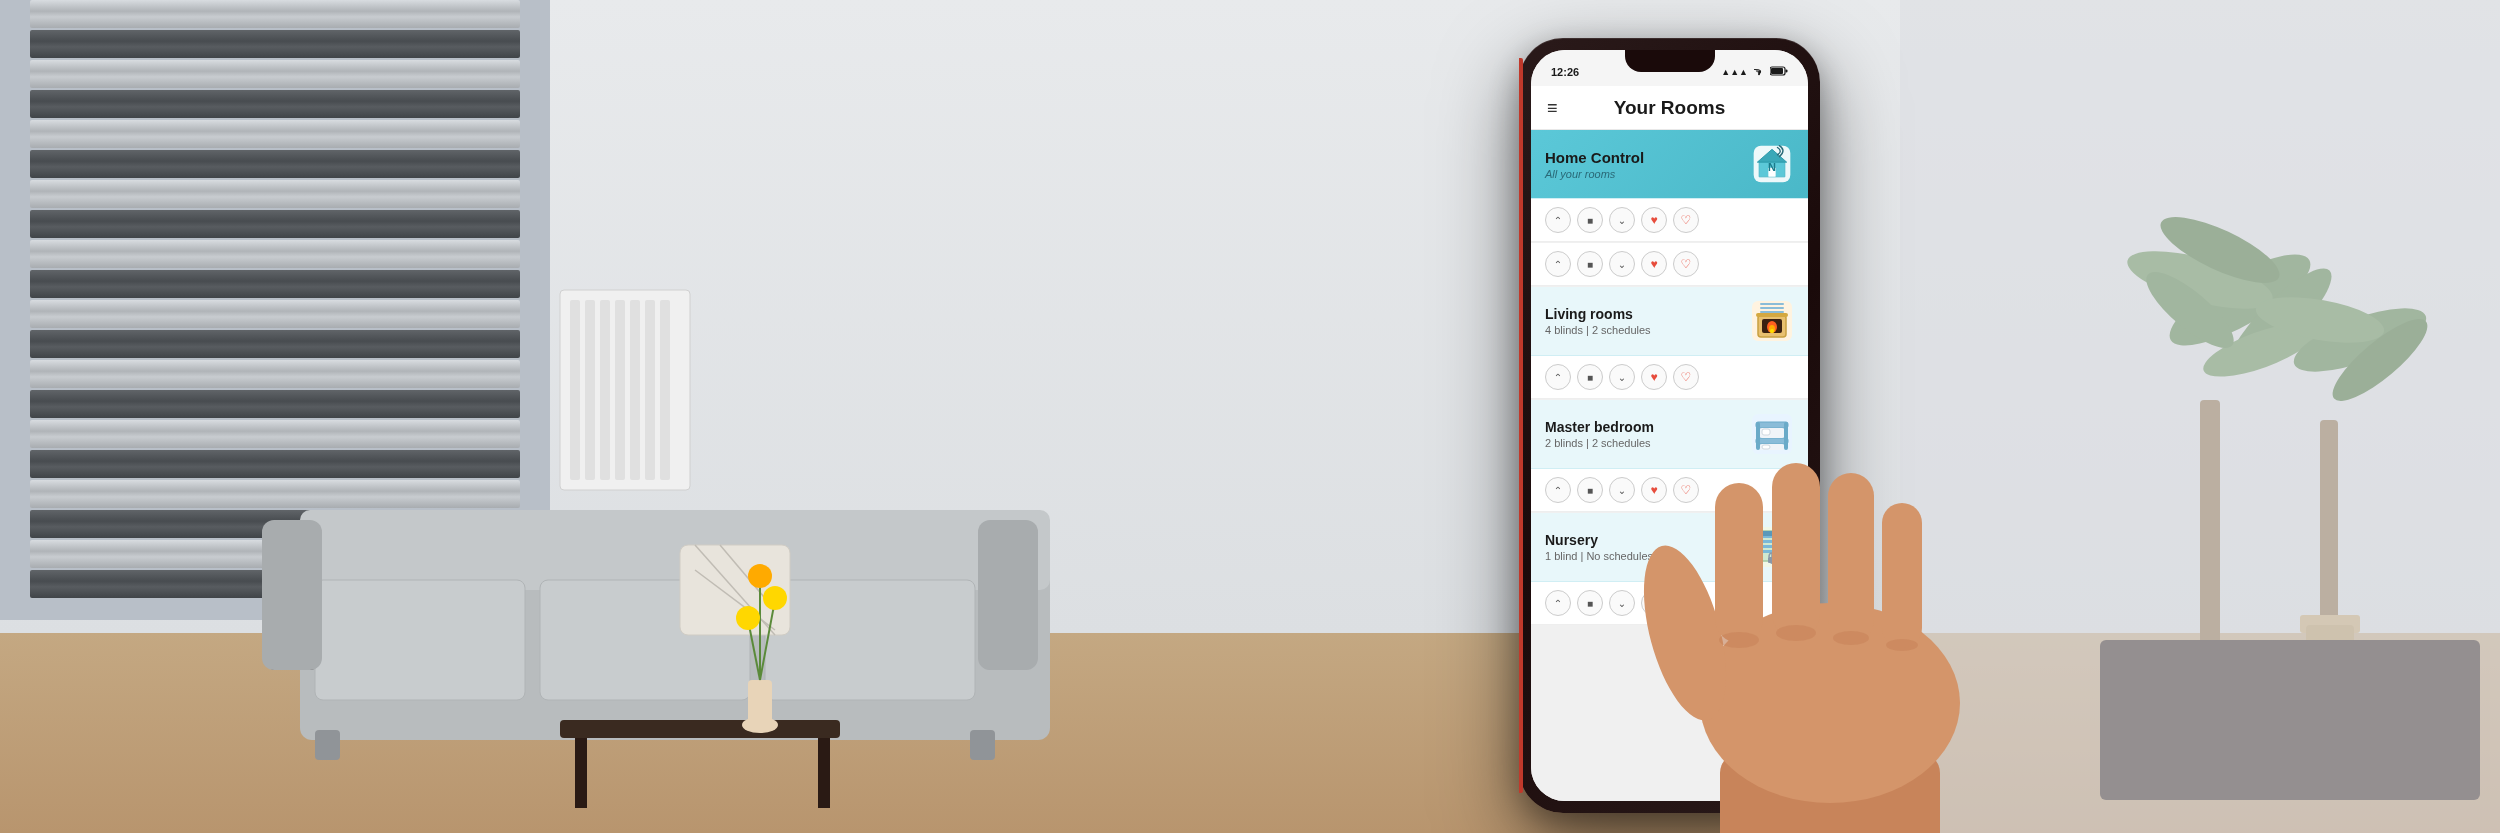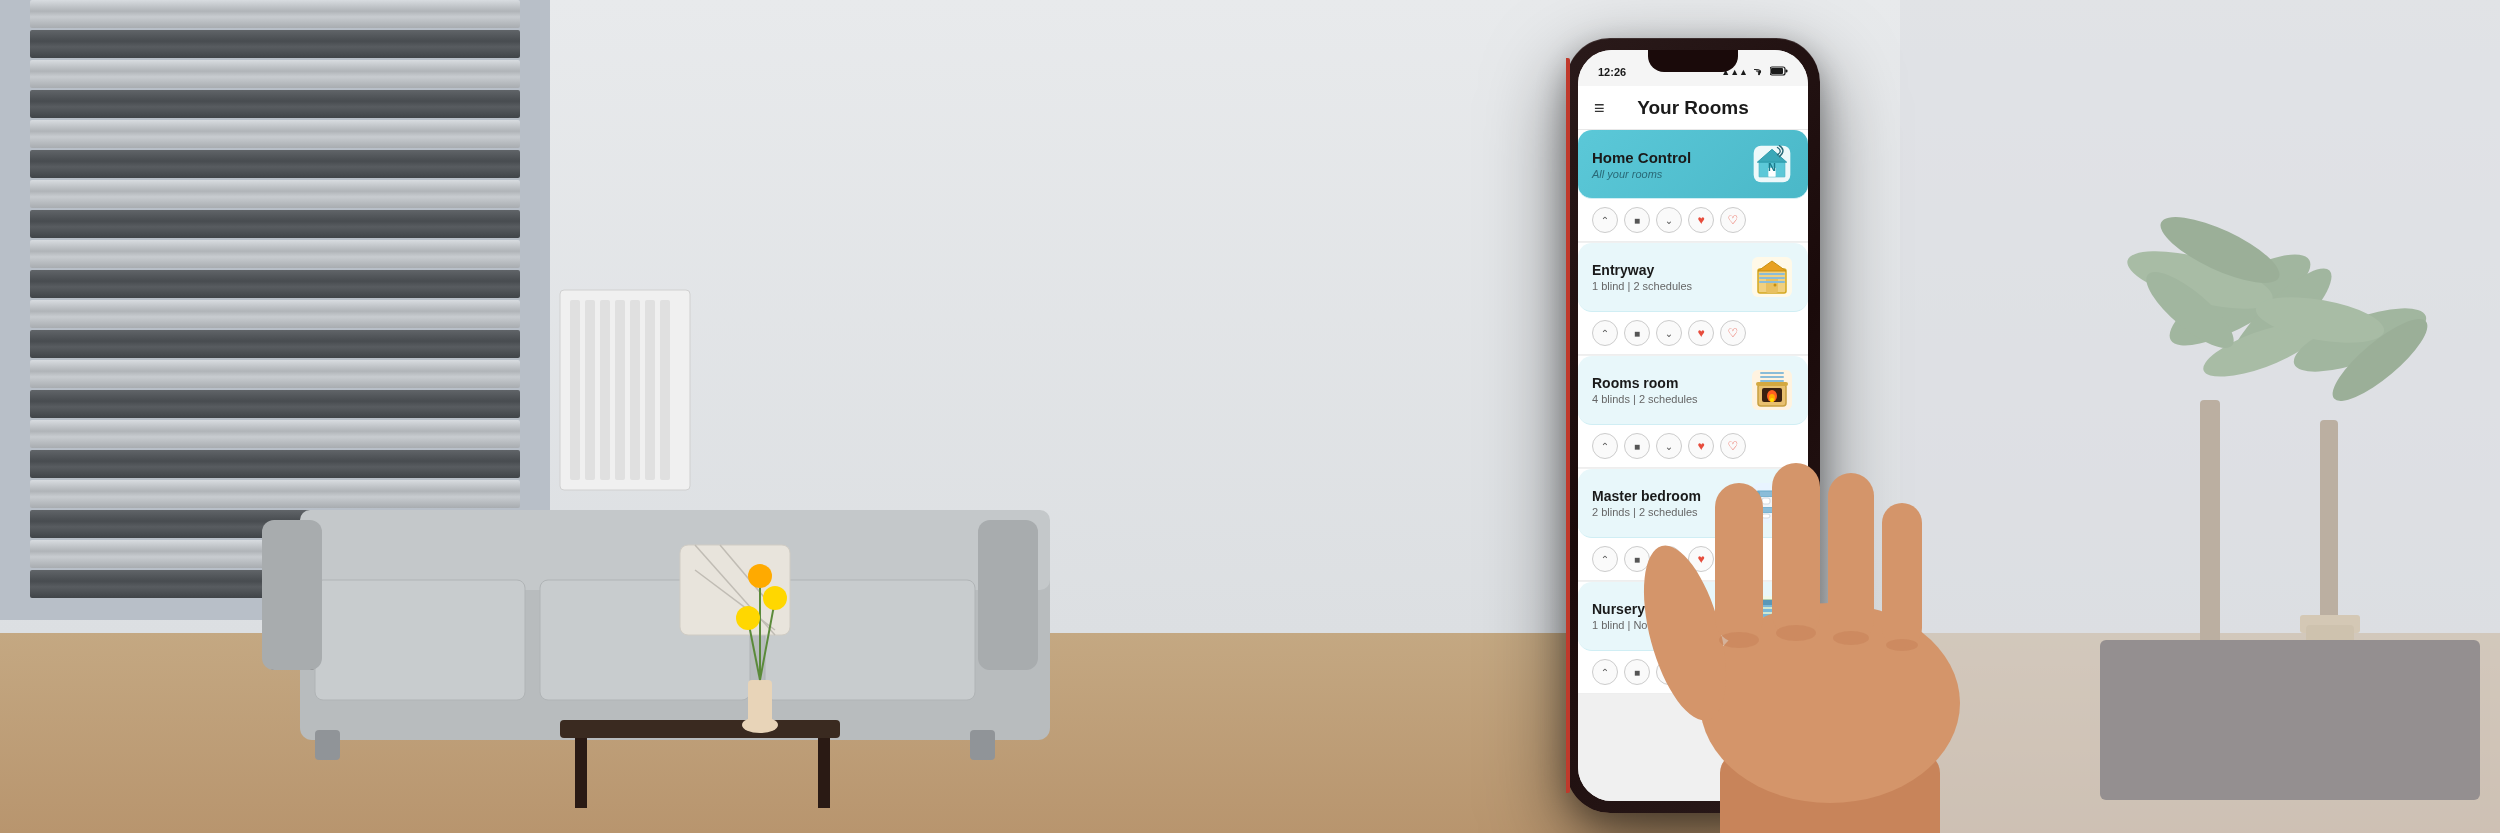--- a/index.html
+++ b/index.html
@@ -185,21 +185,20 @@
       background: #ffffff;
     }
 
     .room-card {
       display: flex;
       align-items: center;
       justify-content: space-between;
       padding: 12px 14px;
       background: #e8f7fa;
       border-bottom: 1px solid #d0eef4;
-      border-radius: 14px;
     }
 
     .room-info {
       flex: 1;
     }
 
     .room-name {
       font-size: 14px;
       font-weight: 700;
       color: #1a1a1a;
@@ -373,21 +372,21 @@
     <rect x="315" y="730" width="25" height="30" rx="4" fill="#909498"></rect>
     <rect x="970" y="730" width="25" height="30" rx="4" fill="#909498"></rect>
 
     <rect x="262" y="520" width="60" height="150" rx="12" fill="#a8acae"></rect>
     <rect x="978" y="520" width="60" height="150" rx="12" fill="#a8acae"></rect>
 
     <rect x="1900" y="0" width="600" height="833" fill="rgba(220,222,226,0.6)"></rect>
   </svg>
 </div>
 
-<div class="phone-wrapper" style="right:680px; top:38px; width:254px; height:775px; position:absolute; z-index:20;">
+<div class="phone-wrapper" style="right:680px; top:38px; width:301px; height:775px; position:absolute; z-index:20;">
   <div class="phone-outer">
     <div class="phone-screen">
 
       <div class="notch"></div>
 
       <div class="status-bar" style="padding-top:8px;">
         <span class="status-time">12:26</span>
         <div class="status-icons">
           <span style="font-size:9px;">▲▲▲</span>
           <span style="font-size:9px;">
@@ -441,53 +440,33 @@
           <div class="controls-row">
             <div class="ctrl-btn">⌃</div>
             <div class="ctrl-btn">■</div>
             <div class="ctrl-btn">⌄</div>
             <div class="ctrl-btn heart">♥</div>
             <div class="ctrl-btn heart-outline">♡</div>
           </div>
         </div>
 
         <div class="room-item">
-          <div class="room-card">
-            <div class="room-info">
-              <div class="room-name">Entryway</div>
-              <div class="room-detail">1 blind | 2 schedules</div>
-            </div>
-            <div class="room-icon">
-              <svg width="44" height="44" viewBox="0 0 44 44">
-
-                <rect x="2" y="2" width="40" height="40" rx="6" fill="#fff9e8"></rect>
-                <rect x="8" y="14" width="28" height="24" rx="2" fill="#f0d080" stroke="#d4a820" stroke-width="1.5"></rect>
-                <polygon points="22,6 36,16 8,16" fill="#e8a020" stroke="#c89010" stroke-width="1"></polygon>
-                <rect x="16" y="22" width="12" height="16" rx="2" fill="#e8c060"></rect>
-                <circle cx="25" cy="30" r="1.5" fill="#c89010"></circle>
-
-                <rect x="9" y="18" width="26" height="2" rx="1" fill="#8abcd8"></rect>
-                <rect x="9" y="22" width="26" height="2" rx="1" fill="#8abcd8"></rect>
-                <rect x="9" y="26" width="26" height="2" rx="1" fill="#8abcd8"></rect>
-              </svg>
-            </div>
-          </div>
           <div class="controls-row">
             <div class="ctrl-btn">⌃</div>
             <div class="ctrl-btn">■</div>
             <div class="ctrl-btn">⌄</div>
             <div class="ctrl-btn heart">♥</div>
             <div class="ctrl-btn heart-outline">♡</div>
           </div>
         </div>
 
         <div class="room-item">
           <div class="room-card">
             <div class="room-info">
-              <div class="room-name">Rooms room</div>
+              <div class="room-name">Living rooms</div>
               <div class="room-detail">4 blinds | 2 schedules</div>
             </div>
             <div class="room-icon">
               <svg width="44" height="44" viewBox="0 0 44 44">
 
                 <rect x="2" y="2" width="40" height="40" rx="6" fill="#fff3e0"></rect>
 
                 <rect x="8" y="16" width="28" height="22" rx="3" fill="#e8c070" stroke="#c8a040" stroke-width="1.5"></rect>
                 <rect x="12" y="20" width="20" height="14" rx="2" fill="#3a2010"></rect>
 

